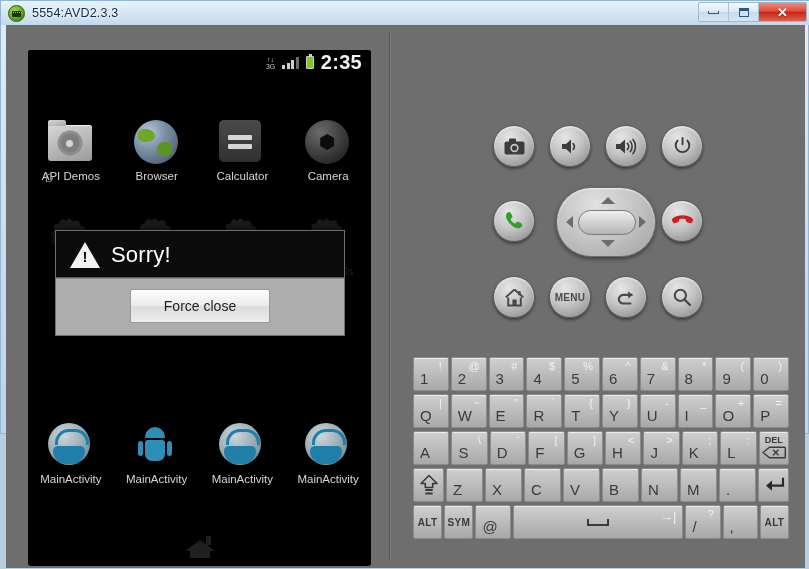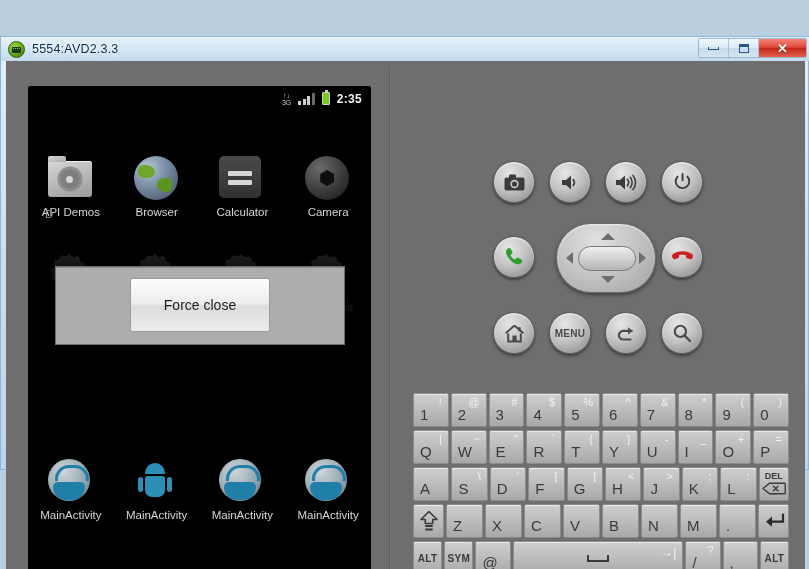--- a/index.html
+++ b/index.html
@@ -10,21 +10,20 @@
     overflow: hidden;
   }
 
   
   #window {
     position: absolute; left: 0; top: 0;
     width: 809px; height: 434px;
     background: linear-gradient(180deg,#e4eef7 0%,#cfe0ef 45%,#bed4e8 100%);
     border: 1px solid #8fb6d4;
     padding: 0;
-    margin-top: 36px;
   }
   #titlebar {
     position: absolute; left: 0; top: 0; width: 809px; height: 24px;
     background: linear-gradient(180deg,#e8f2fa 0%,#d5e6f4 50%,#c2d9ec 100%);
     display: flex; align-items: center;
   }
   #app-icon {
     width: 17px; height: 17px; margin-left: 7px; margin-right: 7px;
     border-radius: 50%;
     background: radial-gradient(circle at 35% 30%, #9ad84a 0%, #63a81c 55%, #2f6a05 100%);
@@ -110,21 +109,21 @@
   .sb-signal i { width: 3px; background: #cfcfcf; display: block; }
   .sb-signal i:nth-child(1){height:4px;} .sb-signal i:nth-child(2){height:6px;}
   .sb-signal i:nth-child(3){height:9px;} .sb-signal i:nth-child(4){height:12px;background:#6a6a6a;}
   .sb-batt {
     width: 8px; height: 13px; border: 1.3px solid #cfcfcf; border-radius: 1px;
     background: #7ec81e; position: relative;
   }
   .sb-batt::before {
     content:""; position:absolute; left:2px; top:-3px; width:3px; height:2px; background:#cfcfcf;
   }
-  .sb-clock { font-size: 12px; color: #f2f2f2; font-weight: bold; letter-spacing:.3px;}
+  .sb-clock { font-size: 20px; color: #f2f2f2; font-weight: bold; letter-spacing:.3px;}
 
   
   .approw { position: absolute; left: 0; width: 343px; display: flex; }
   .app { width: 85.75px; display: flex; flex-direction: column; align-items: center; }
   .app .ico { width: 46px; height: 46px; position: relative; }
   .app .lbl {
     margin-top: 4px; font-size: 11.5px; color: #d6d6d6;
     text-shadow: 0 1px 2px #000; white-space: nowrap;
   }
   .dim { opacity: .17; }
@@ -275,21 +274,21 @@
   #dlg-msg {
     padding:14px 18px 18px 18px; background:#0b0b0b;
     font-size:15px; line-height:21px; color:#ededed;
   }
   #dlg-buttons {
     background:#adadad; padding:10px 14px 12px 14px;
     display:flex; justify-content:center;
     border-top:1px solid #8d8d8d;
   }
   #force-close {
-    min-width:140px; padding:18px 14px;
+    min-width:140px; padding:8px 14px;
     background: linear-gradient(180deg,#fdfdfd 0%,#ececec 48%,#dcdcdc 52%,#ededed 100%);
     border:1px solid #9a9a9a; border-radius:2px;
     font-size:14px; color:#1c1c1c; text-align:center;
     box-shadow: inset 0 1px 0 #fff;
   }
 
   
   #controls { position:absolute; left:383px; top:0; width:416px; height:543px;padding-left:39px; }
   .cbtn {
     position:absolute; border-radius:50%;
@@ -475,20 +474,24 @@
         </div>
       </div>
 
       <div id="homehandle">
         <div class="home-glyph">
             <span class="home-chim"></span>
           </div>
       </div>
 
       <div id="dialog">
+        <div id="dlg-title">
+          <span class="warn-tri"></span>
+          <span id="dlg-title-text">Sorry!</span>
+        </div>
         <div id="dlg-buttons">
           <div id="force-close">Force close</div>
         </div>
       </div>
 
     </div>
 
     <div id="controls">
 
       <div class="cbtn sz-big" style="left:104px; top:100px">

